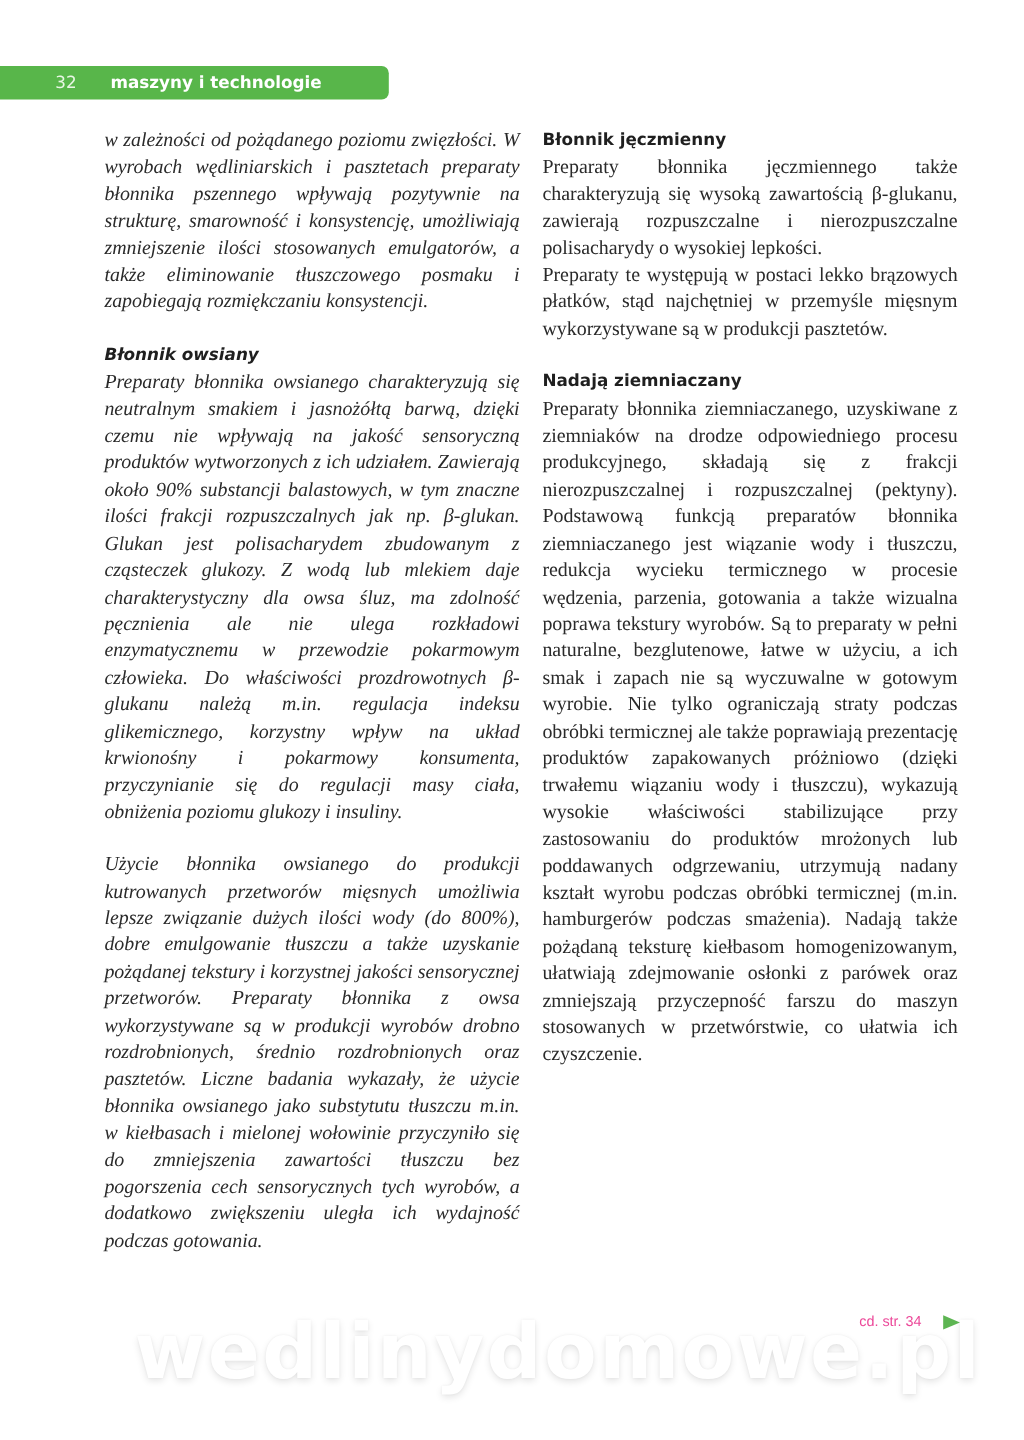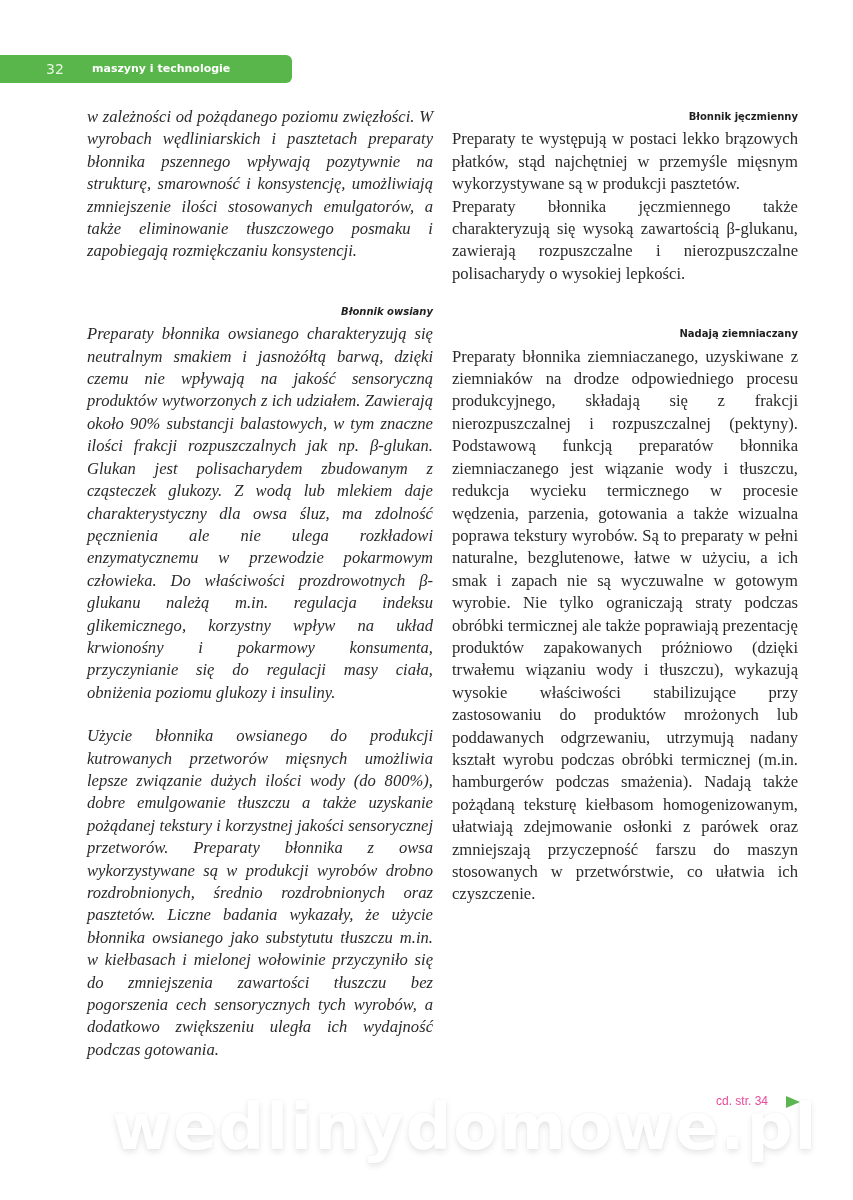--- a/index.html
+++ b/index.html
@@ -1,45 +1,45 @@
 <!DOCTYPE html>
 <html><head>
 <meta charset="utf-8">
 <style>
   html, body { margin: 0; padding: 0; }
   body {
     width: 853px; height: 1200px; background: #ffffff; position: relative; overflow: hidden;
     font-family: "Liberation Serif", "DejaVu Serif", serif; color: #2a2a2a;
   }
   .header-bar {
-    position: absolute; left: 0; top: 55px; width: 292px; height: 28px;
+    position: absolute; left: 0; top: 55px; width: 324px; height: 28px;
     background: #58b64a; border-radius: 0 6px 6px 0;
     display: flex; align-items: center;
   }
   .page-num {
     position: absolute; left: 46px; top: 0; height: 28px; line-height: 28px;
     font-family: "DejaVu Sans", sans-serif; font-size: 14px; color: #e8f6e4;
   }
   .section-name {
     position: absolute; left: 92px; top: 0; height: 28px; line-height: 28px;
-    font-family: "DejaVu Sans", sans-serif; font-size: 11px; font-weight: bold; color: #ffffff;
+    font-family: "DejaVu Sans", sans-serif; font-size: 14px; font-weight: bold; color: #ffffff;
   }
   .col {
     position: absolute; top: 106px; width: 346px;
     font-size: 16.6px; line-height: 22.4px; text-align: justify;
   }
   .col-left { left: 87px; font-style: italic; }
   .col-right { left: 452px; }
   .col p { margin: 0; }
   .col p.gap { margin-top: 21px; }
   .col h3 {
     margin: 0; font-family: "DejaVu Sans", sans-serif; font-weight: bold;
-    font-size: 10px; line-height: 22.4px; color: #1f1f1f; text-align: right;
+    font-size: 14px; line-height: 22.4px; color: #1f1f1f; text-align: left;
   }
-  .col h3.gap { margin-top: 38px; }
+  .col h3.gap { margin-top: 22px; }
   .continue {
     position: absolute; left: 716px; top: 1094px; display: flex; align-items: flex-end; gap: 8px;
     font-family: "Liberation Sans", sans-serif; font-size: 12px; color: #ec4899;
   }
   .arrow {
     width: 0; height: 0; border-top: 6px solid transparent; border-bottom: 6px solid transparent;
     border-left: 14px solid #5db552; margin-left: 10px;
   }
   .watermark {
     position: absolute; left: 112px; top: 1090px;
@@ -57,22 +57,22 @@
 
 <div class="col col-left">
   <p>w zależności od pożądanego poziomu zwięzłości. W wyrobach wędliniarskich i pasztetach preparaty błonnika pszennego wpływają pozytywnie na strukturę, smarowność i konsystencję, umożliwiają zmniejszenie ilości stosowanych emulgatorów, a także eliminowanie tłuszczowego posmaku i zapobiegają rozmiękczaniu konsystencji.</p>
   <h3 class="gap">Błonnik owsiany</h3>
   <p>Preparaty błonnika owsianego charakteryzują się neutralnym smakiem i jasnożółtą barwą, dzięki czemu nie wpływają na jakość sensoryczną produktów wytworzonych z ich udziałem. Zawierają około 90% substancji balastowych, w tym znaczne ilości frakcji rozpuszczalnych jak np. β-glukan. Glukan jest polisacharydem zbudowanym z cząsteczek glukozy. Z wodą lub mlekiem daje charakterystyczny dla owsa śluz, ma zdolność pęcznienia ale nie ulega rozkładowi enzymatycznemu w przewodzie pokarmowym człowieka. Do właściwości prozdrowotnych β-glukanu należą m.in. regulacja indeksu glikemicznego, korzystny wpływ na układ krwionośny i pokarmowy konsumenta, przyczynianie się do regulacji masy ciała, obniżenia poziomu glukozy i insuliny.</p>
   <p class="gap">Użycie błonnika owsianego do produkcji kutrowanych przetworów mięsnych umożliwia lepsze związanie dużych ilości wody (do 800%), dobre emulgowanie tłuszczu a także uzyskanie pożądanej tekstury i korzystnej jakości sensorycznej przetworów. Preparaty błonnika z owsa wykorzystywane są w produkcji wyrobów drobno rozdrobnionych, średnio rozdrobnionych oraz pasztetów. Liczne badania wykazały, że użycie błonnika owsianego jako substytutu tłuszczu m.in. w kiełbasach i mielonej wołowinie przyczyniło się do zmniejszenia zawartości tłuszczu bez pogorszenia cech sensorycznych tych wyrobów, a dodatkowo zwiększeniu uległa ich wydajność podczas gotowania.</p>
 </div>
 
 <div class="col col-right">
   <h3>Błonnik jęczmienny</h3>
+  <p>Preparaty błonnika jęczmiennego także charakteryzują się wysoką zawartością β-glukanu, zawierają rozpuszczalne i nierozpuszczalne polisacharydy o wysokiej lepkości.</p>
   <p>Preparaty te występują w postaci lekko brązowych płatków, stąd najchętniej w przemyśle mięsnym wykorzystywane są w produkcji pasztetów.</p>
-  <p>Preparaty błonnika jęczmiennego także charakteryzują się wysoką zawartością β-glukanu, zawierają rozpuszczalne i nierozpuszczalne polisacharydy o wysokiej lepkości.</p>
   <h3 class="gap">Nadają ziemniaczany</h3>
   <p>Preparaty błonnika ziemniaczanego, uzyskiwane z ziemniaków na drodze odpowiedniego procesu produkcyjnego, składają się z frakcji nierozpuszczalnej i rozpuszczalnej (pektyny). Podstawową funkcją preparatów błonnika ziemniaczanego jest wiązanie wody i tłuszczu, redukcja wycieku termicznego w procesie wędzenia, parzenia, gotowania a także wizualna poprawa tekstury wyrobów. Są to preparaty w pełni naturalne, bezglutenowe, łatwe w użyciu, a ich smak i zapach nie są wyczuwalne w gotowym wyrobie. Nie tylko ograniczają straty podczas obróbki termicznej ale także poprawiają prezentację produktów zapakowanych próżniowo (dzięki trwałemu wiązaniu wody i tłuszczu), wykazują wysokie właściwości stabilizujące przy zastosowaniu do produktów mrożonych lub poddawanych odgrzewaniu, utrzymują nadany kształt wyrobu podczas obróbki termicznej (m.in. hamburgerów podczas smażenia). Nadają także pożądaną teksturę kiełbasom homogenizowanym, ułatwiają zdejmowanie osłonki z parówek oraz zmniejszają przyczepność farszu do maszyn stosowanych w przetwórstwie, co ułatwia ich czyszczenie.</p>
 </div>
 
 <div class="watermark">wedlinydomowe.pl</div>
 
 <div class="continue">
   <span>cd. str. 34</span>
   <span class="arrow"></span>
 </div>

